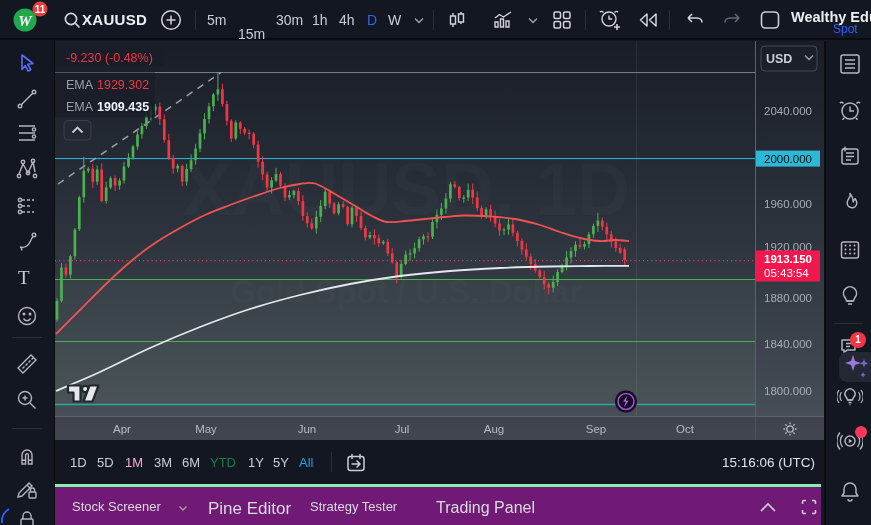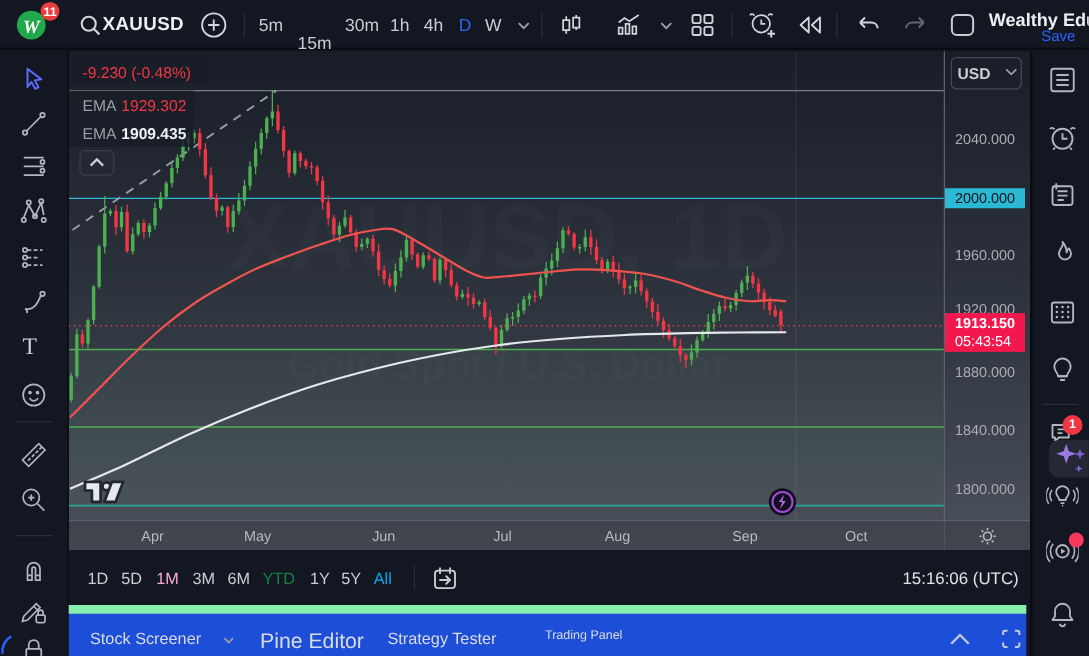--- a/index.html
+++ b/index.html
@@ -2,21 +2,21 @@
 <html><head><meta charset="utf-8"><style>
 *{margin:0;padding:0;box-sizing:border-box}
 html,body{width:871px;height:525px;overflow:hidden;background:#131722;font-family:"Liberation Sans",sans-serif}
 #app{position:relative;width:871px;height:525px}
 .topbar{position:absolute;left:0;top:0;width:871px;height:40px;background:#131722;border-bottom:2px solid #0a0c12;z-index:5}
 .vsep{position:absolute;top:10px;height:20px;border-left:1px solid #2a2e39}
 .hsep{position:absolute;left:12px;width:30px;border-top:1px solid #2a2e39}
 .lefttool{position:absolute;left:0;top:40px;width:55px;height:485px;background:#131722;border-right:1px solid #0a0c12}
 .sidebar{position:absolute;left:824px;top:41px;width:47px;height:484px;background:#131722;border-left:2px solid #0a0c12}
 .rangebar{position:absolute;left:55px;top:440px;width:766px;height:44px;background:#131722}
-.botpanel{position:absolute;left:55px;top:484px;width:766px;height:41px;background:#1d4ed8;border-top:7px solid #86efac}
+.botpanel{position:absolute;left:55px;top:484px;width:766px;height:41px;background:#701a75;border-top:3px solid #86efac}
 </style></head><body>
 <div id="app">
 <svg width="771" height="399" viewBox="55 41 771 399" style="position:absolute;left:55px;top:41px">
       <defs>
         <linearGradient id="bgg" x1="0" y1="0" x2="0" y2="1">
           <stop offset="0" stop-color="#181d27"></stop>
           <stop offset="0.5" stop-color="#2e343e"></stop>
           <stop offset="1" stop-color="#4b515a"></stop>
         </linearGradient>
       </defs>
@@ -145,21 +145,21 @@
       <svg width="22" height="18" style="position:absolute;left:684px;top:11px" fill="none" stroke="#d1d4dc" stroke-width="1.6">
         <path d="M4 7h9c3 0 5 2 5 4.5M4 7l4-4M4 7l4 4"></path>
       </svg>
       <svg width="22" height="18" style="position:absolute;left:721px;top:11px" fill="none" stroke="#62687a" stroke-width="1.6">
         <path d="M18 7H9c-3 0-5 2-5 4.5M18 7l-4-4M18 7l-4 4"></path>
       </svg>
       <svg width="22" height="22" style="position:absolute;left:759px;top:9px" fill="none" stroke="#c9cdd4" stroke-width="1.6">
         <rect x="2.5" y="3" width="17" height="16" rx="4"></rect>
       </svg>
       <div style="position:absolute;left:791px;top:9px;font-size:14.5px;font-weight:bold;color:#eceef2;white-space:nowrap">Wealthy Edu</div>
-      <div style="position:absolute;left:833px;top:22px;font-size:12px;color:#2962ff">Save</div>
+      <div style="position:absolute;left:833px;top:22px;font-size:12px;color:#2962ff">Spot</div>
     </div>
 <div class="lefttool">
       <svg width="24" height="24" viewBox="0 0 24 24" style="position:absolute;left:15px;top:11px" fill="none" stroke="#5b6cf9" stroke-width="1.6">
         <path d="M7 4l11 8.5-5.2.8 3 5.4-2.6 1.4-3-5.4-3.2 3.8z" stroke-linejoin="round"></path>
       </svg>
       <svg width="24" height="24" viewBox="0 0 24 24" style="position:absolute;left:15px;top:47px" fill="none" stroke="#b2b5be" stroke-width="1.4">
         <path d="M6 18L18 6"></path>
         <circle cx="5" cy="19" r="1.8"></circle>
         <circle cx="19" cy="5" r="1.8"></circle>
       </svg>
@@ -283,21 +283,21 @@
       <svg width="22" height="22" style="position:absolute;left:290px;top:12px" fill="none" stroke="#c9cdd4" stroke-width="1.5">
         <rect x="3" y="4.5" width="16" height="14" rx="2.5"></rect>
         <path d="M7 2.5v4M15 2.5v4M7 12h8M12 9l3 3-3 3" stroke-linecap="round"></path>
       </svg>
       <div style="position:absolute;right:6px;top:15px;font-size:13.5px;color:#dfe2e8">15:16:06 (UTC)</div>
     </div>
     <div class="botpanel">
       <div style="position:absolute;left:17px;top:12px;font-size:13px;color:#d8dbe0">Stock Screener</div>
       <div style="position:absolute;left:153px;top:12px;font-size:17px;color:#d8dbe0">Pine Editor</div>
       <div style="position:absolute;left:255px;top:12px;font-size:13px;color:#d8dbe0">Strategy Tester</div>
-      <div style="position:absolute;left:381px;top:12px;font-size:10px;color:#d8dbe0">Trading Panel</div>
+      <div style="position:absolute;left:381px;top:12px;font-size:16px;color:#d8dbe0">Trading Panel</div>
       <svg width="10" height="7" style="position:absolute;left:123px;top:18px" fill="none" stroke="#9ba0a9" stroke-width="1.4">
         <path d="M1.5 1.5l3.5 3.5 3.5-3.5"></path>
       </svg>
       <svg width="18" height="12" style="position:absolute;left:704px;top:14px" fill="none" stroke="#c9cdd4" stroke-width="1.7">
         <path d="M2 10l7-7 7 7"></path>
       </svg>
       <svg width="18" height="18" style="position:absolute;left:745px;top:11px" fill="none" stroke="#c9cdd4" stroke-width="1.6">
         <path d="M6 2.5H4a1.5 1.5 0 0 0-1.5 1.5v2M12 2.5h2A1.5 1.5 0 0 1 15.5 4v2M6 15.5H4A1.5 1.5 0 0 1 2.5 14v-2M12 15.5h2a1.5 1.5 0 0 0 1.5-1.5v-2"></path>
       </svg>
     </div>

